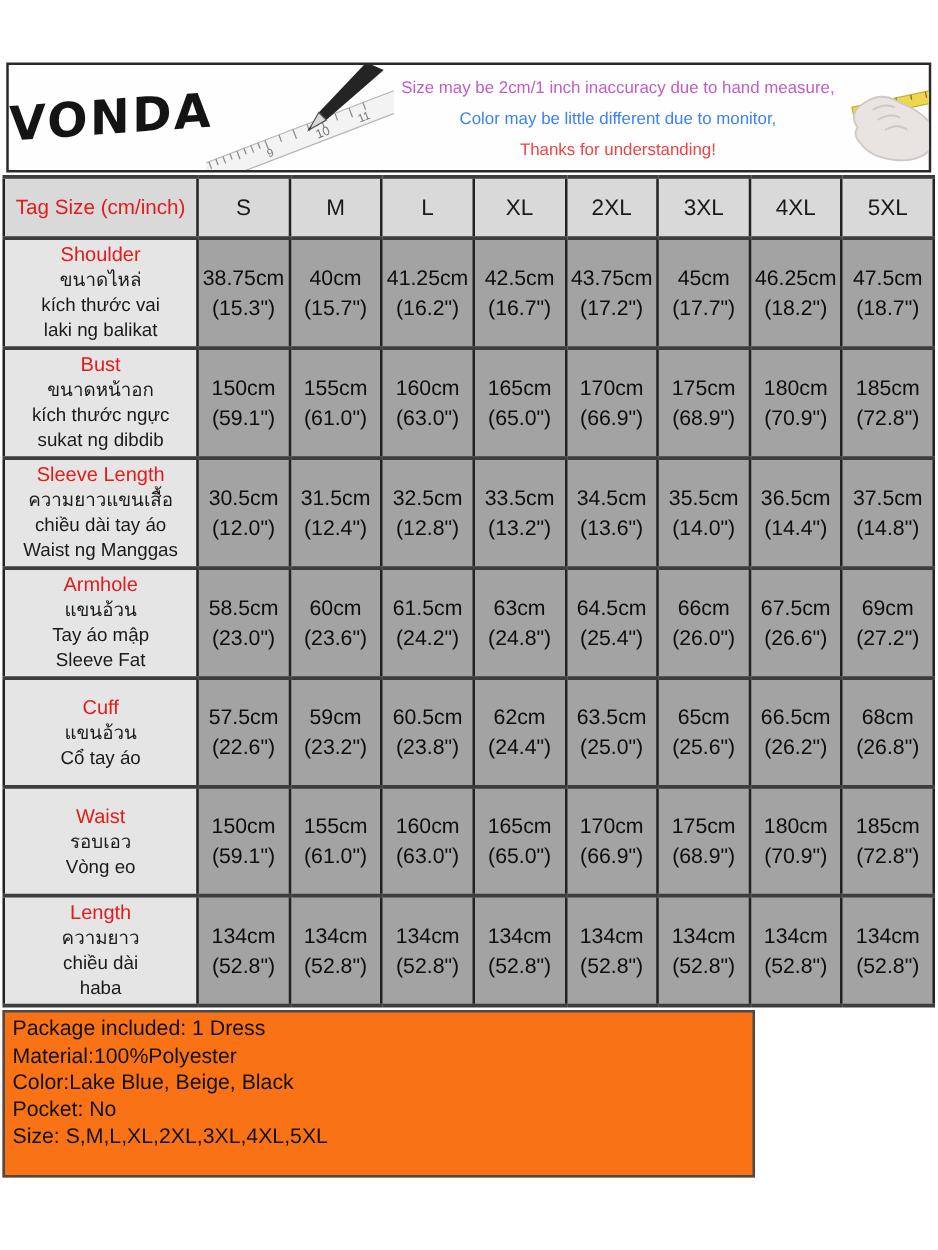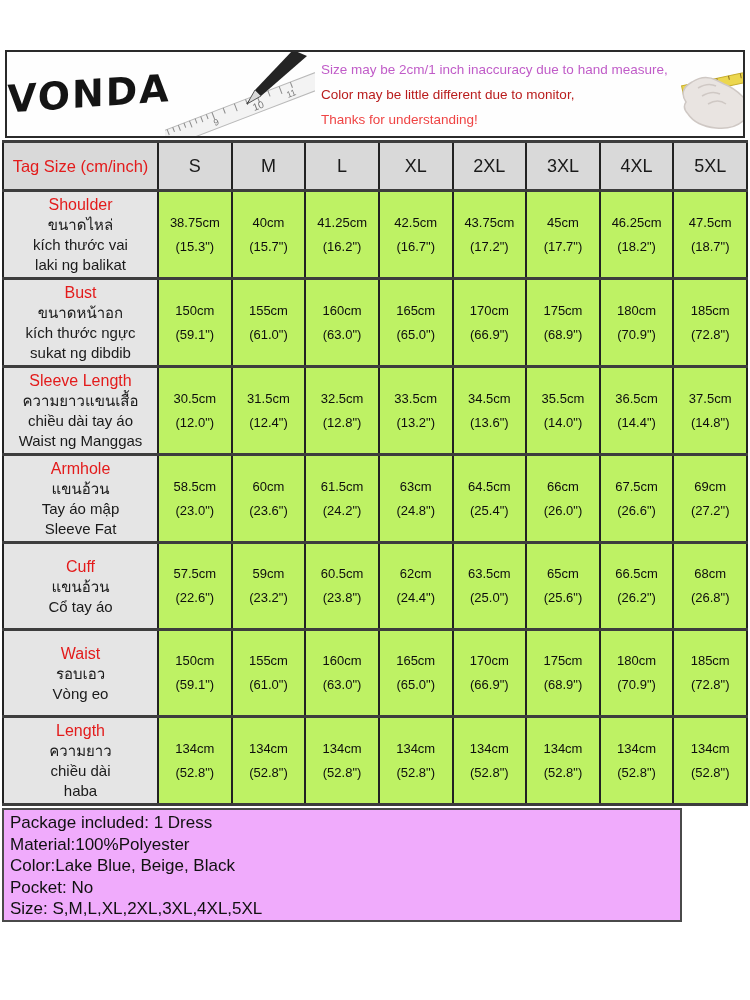--- a/index.html
+++ b/index.html
@@ -12,21 +12,21 @@
     border:2px solid #2a2a2a;background:#fefefe;
     display:flex;align-items:center;overflow:hidden;
   }
   .logo{
     width:158px;text-align:center;font-family:"DejaVu Sans","Liberation Sans",sans-serif;
     font-weight:800;font-size:38px;letter-spacing:2px;color:#141414;
     transform:rotate(-4deg) skewX(-4deg);flex:0 0 auto;
   }
   .hdr-art{flex:0 0 auto;}
   .notes{flex:1 1 auto;padding-left:6px;font-size:13.5px;line-height:25px;}
-  .note-line{white-space:nowrap;}
+  .note-line{white-space:nowrap;text-align:center;}
 
   
   table.size-table{
     border-collapse:collapse;table-layout:fixed;
     width:746px;margin:2px 2px 0 2px;
   }
   .size-table th,.size-table td{
     border-left:2px solid #222;border-right:2px solid #222;
     border-top:3px solid #3d3d3d;border-bottom:3px solid #3d3d3d;
     text-align:center;vertical-align:middle;padding:2px 0;
@@ -34,28 +34,28 @@
   .size-table col.c-label{width:155px;}
   .size-table thead th{
     background:#d9d9d9;height:42px;font-size:18px;font-weight:400;color:#1a1a1a;
   }
   .size-table thead th.corner{color:#e31b1b;font-size:16.5px;}
   .size-table td.rowlabel{
     background:#e5e5e5;font-size:15px;line-height:20px;color:#1a1a1a;
   }
   .label-en{color:#e31b1b;font-size:16px;line-height:21px;}
   .size-table td.val{
-    background:#bef264;height:80px;font-size:13px;line-height:24px;color:#0d0d0d;
+    background:#a3a3a3;height:80px;font-size:17px;line-height:24px;color:#0d0d0d;
   }
 
   
   .footer{
-    margin:2px 2px 0 2px;box-sizing:border-box;width:680px;
-    border:2px solid #4a4a4a;background:#f0abfc;
-    padding:2px 6px 0 6px;font-size:17px;line-height:21.5px;color:#111;
+    margin:2px 2px 0 2px;box-sizing:border-box;width:602px;
+    border:2px solid #4a4a4a;background:#f97316;
+    padding:2px 6px 20px 6px;font-size:17px;line-height:21.5px;color:#111;
   }
 </style>
 </head>
 <body>
 
 <div class="page">
 
   <div class="header-box">
     <div class="logo">VONDA</div>
 
@@ -88,21 +88,21 @@
       </g>
       <g>
         <polygon points="128,-2 142,4 96,44 90,38" fill="#242424"></polygon>
         <polygon points="96,44 90,38 82,52" fill="#d9d9d9" stroke="#555" stroke-width="1"></polygon>
         <polygon points="85,48 83,51 81,52" fill="#1a1a1a"></polygon>
       </g>
     </svg>
 
     <div class="notes">
       <div class="note-line" style="color: rgb(192, 92, 200);">Size may be 2cm/1 inch inaccuracy due to hand measure,</div>
-      <div class="note-line" style="color: #b91c1c;">Color may be little different due to monitor,</div>
+      <div class="note-line" style="color: #3b82f6;">Color may be little different due to monitor,</div>
       <div class="note-line" style="color: #ef4444;">Thanks for understanding!</div>
     </div>
 
     <svg class="hdr-art" width="140" height="84" viewBox="0 0 140 84">
       <g transform="rotate(-12 70 30)">
         <rect x="14" y="22" width="130" height="10" fill="#ecd74f" stroke="#c6ad2e" stroke-width="1"></rect>
         <g stroke="#8a6d1d" stroke-width="1">
           <line x1="26" y1="22" x2="26" y2="27"></line>
             <line x1="38" y1="22" x2="38" y2="26"></line>
           <line x1="50" y1="22" x2="50" y2="27"></line>

